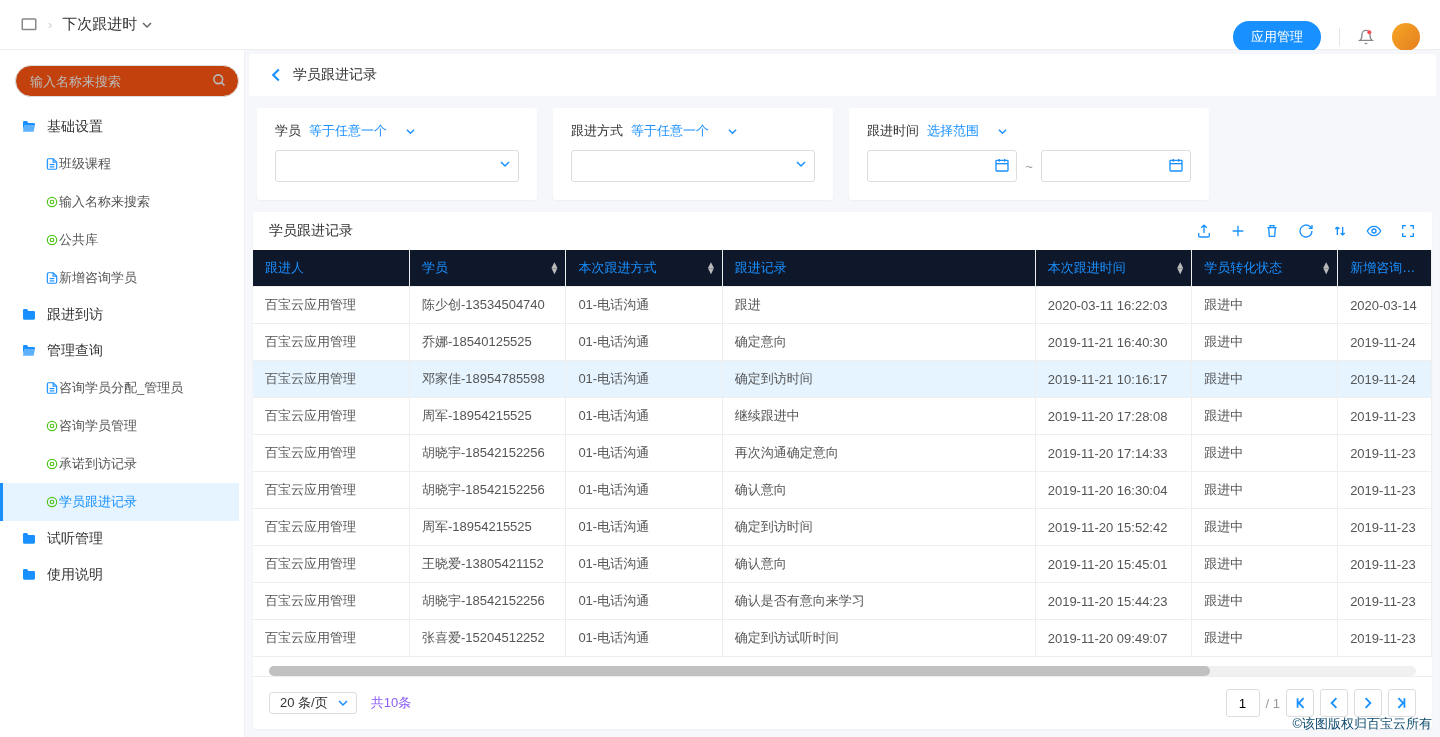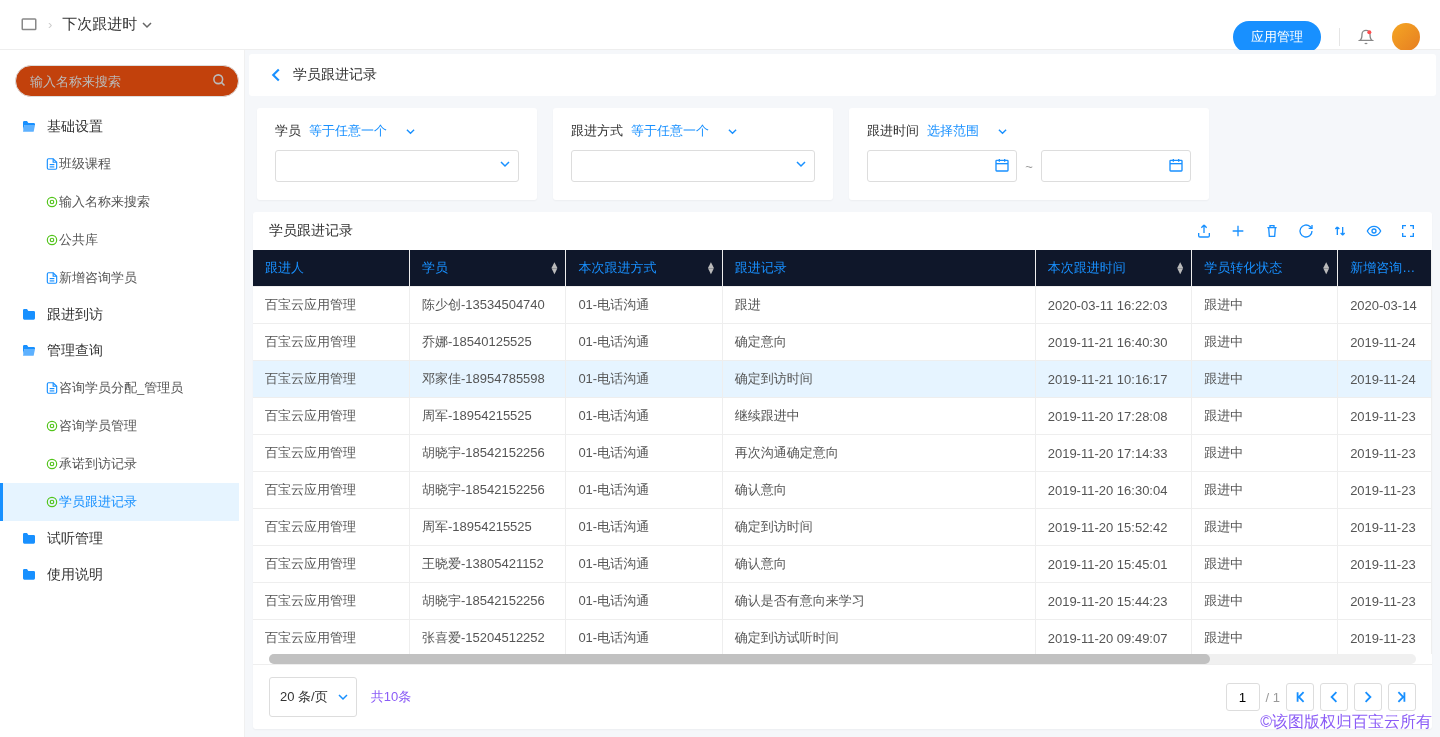--- a/index.html
+++ b/index.html
@@ -50,30 +50,30 @@
 td { color: #555; }
 tr.highlight td { background: #e6f4ff; }
 .col-follower { width: 150px; }
 .col-student { width: 150px; }
 .col-method { width: 150px; }
 .col-record { width: 300px; }
 .col-time { width: 150px; }
 .col-status { width: 140px; }
 .col-next { width: 90px; }
 .table-footer { display: flex; align-items: center; padding: 12px 16px; gap: 14px; border-top: 1px solid #eee; }
-.page-size { height: 40px; border: 1px solid #ddd; border-radius: 3px; padding: 0 28px 0 10px; position: relative; display: flex; align-items: center; cursor: pointer; }
+.page-size { height: 22px; border: 1px solid #ddd; border-radius: 3px; padding: 0 28px 0 10px; position: relative; display: flex; align-items: center; cursor: pointer; }
 .page-size-caret { position: absolute; right: 8px; color: #1890ff; }
 .total-text { color: #8b5cf6; font-size: 13px; }
 .pager { margin-left: auto; display: flex; align-items: center; gap: 6px; }
 .page-input { width: 34px; height: 28px; border: 1px solid #ddd; border-radius: 3px; text-align: center; }
 .page-total { color: #999; }
 .page-btn { width: 28px; height: 28px; border: 1px solid #ddd; border-radius: 3px; display: flex; align-items: center; justify-content: center; color: #1890ff; cursor: pointer; background: #fff; }
 .scrollbar-track { height: 10px; background: #f0f0f0; border-radius: 5px; margin: 0 16px; position: relative; }
 .scrollbar-thumb { position: absolute; height: 100%; background: #c1c1c1; border-radius: 5px; left: 0; width: 82%; }
-.watermark { position: fixed; bottom: 4px; right: 8px; color: #8b5cf6; font-size: 16px; }
+.watermark { position: fixed; bottom: 4px; right: 8px; color: #0c4a6e; font-size: 13px; }
 svg { display: block; }
 </style>
 </head>
 <body>
 
 <div class="header">
   <div class="header-left">
     <span>
       <svg width="18" height="18" viewBox="0 0 24 24" fill="none" stroke="#888" stroke-width="2">
           <rect x="3" y="4" width="18" height="14" rx="1"></rect>

